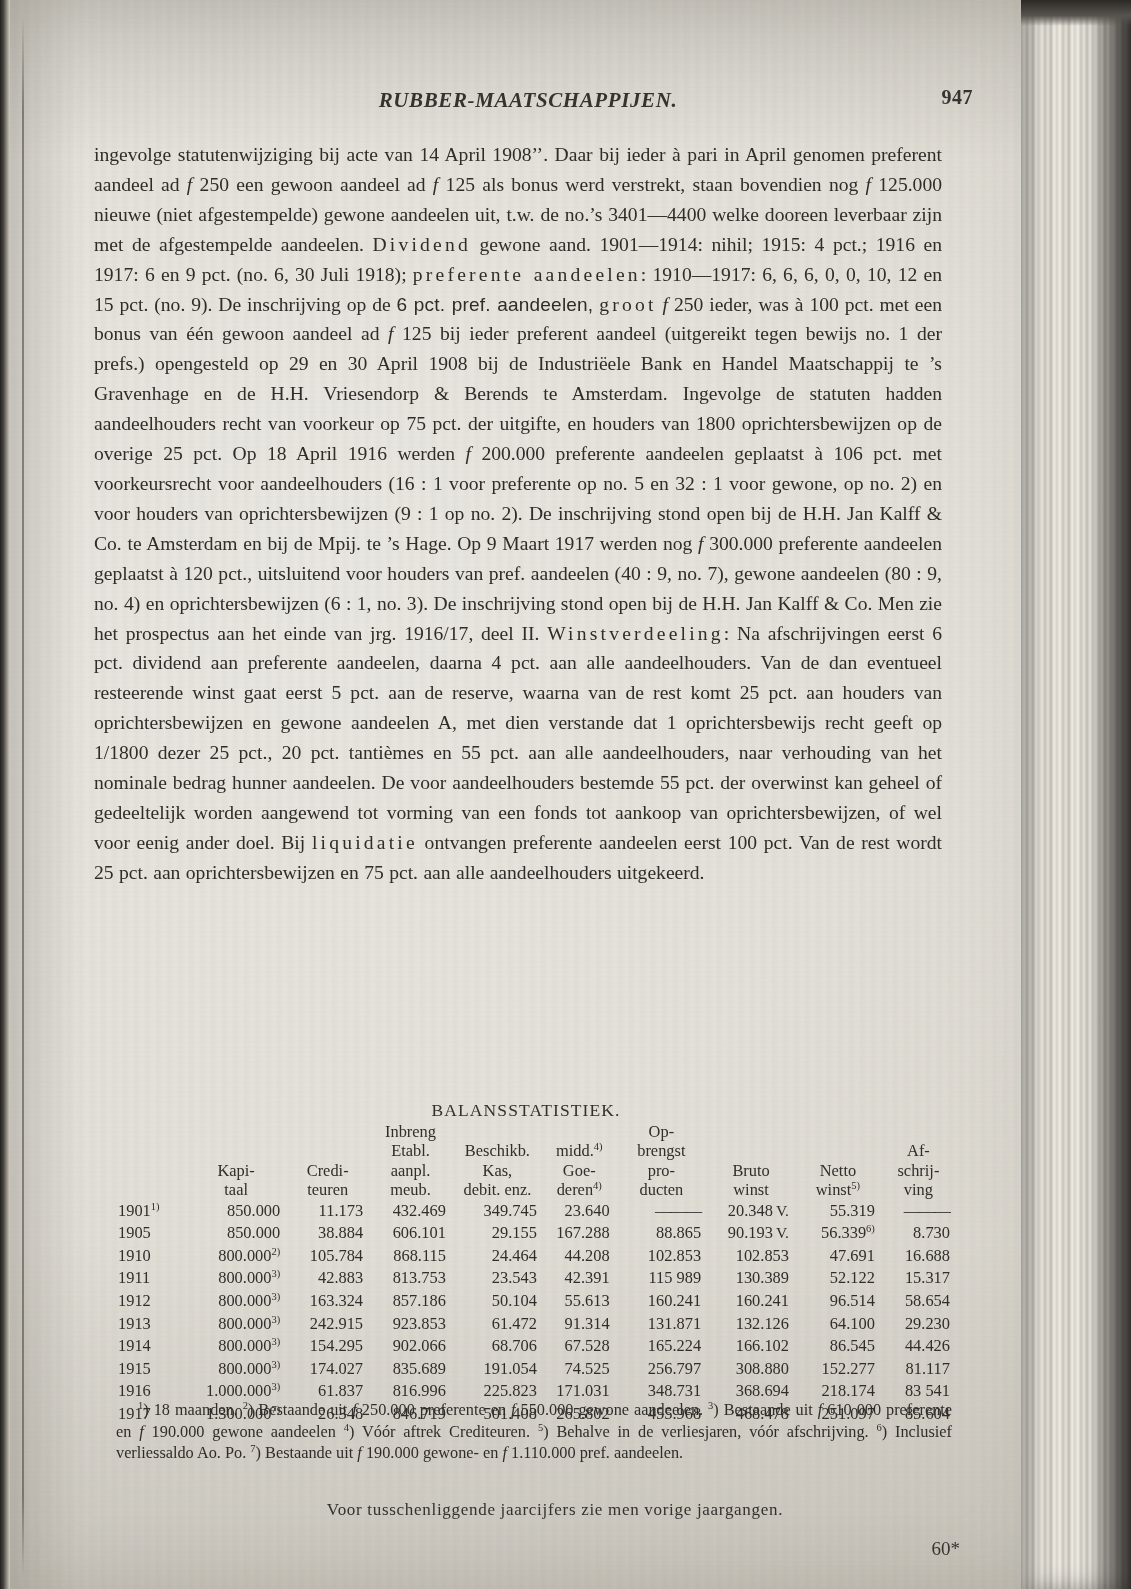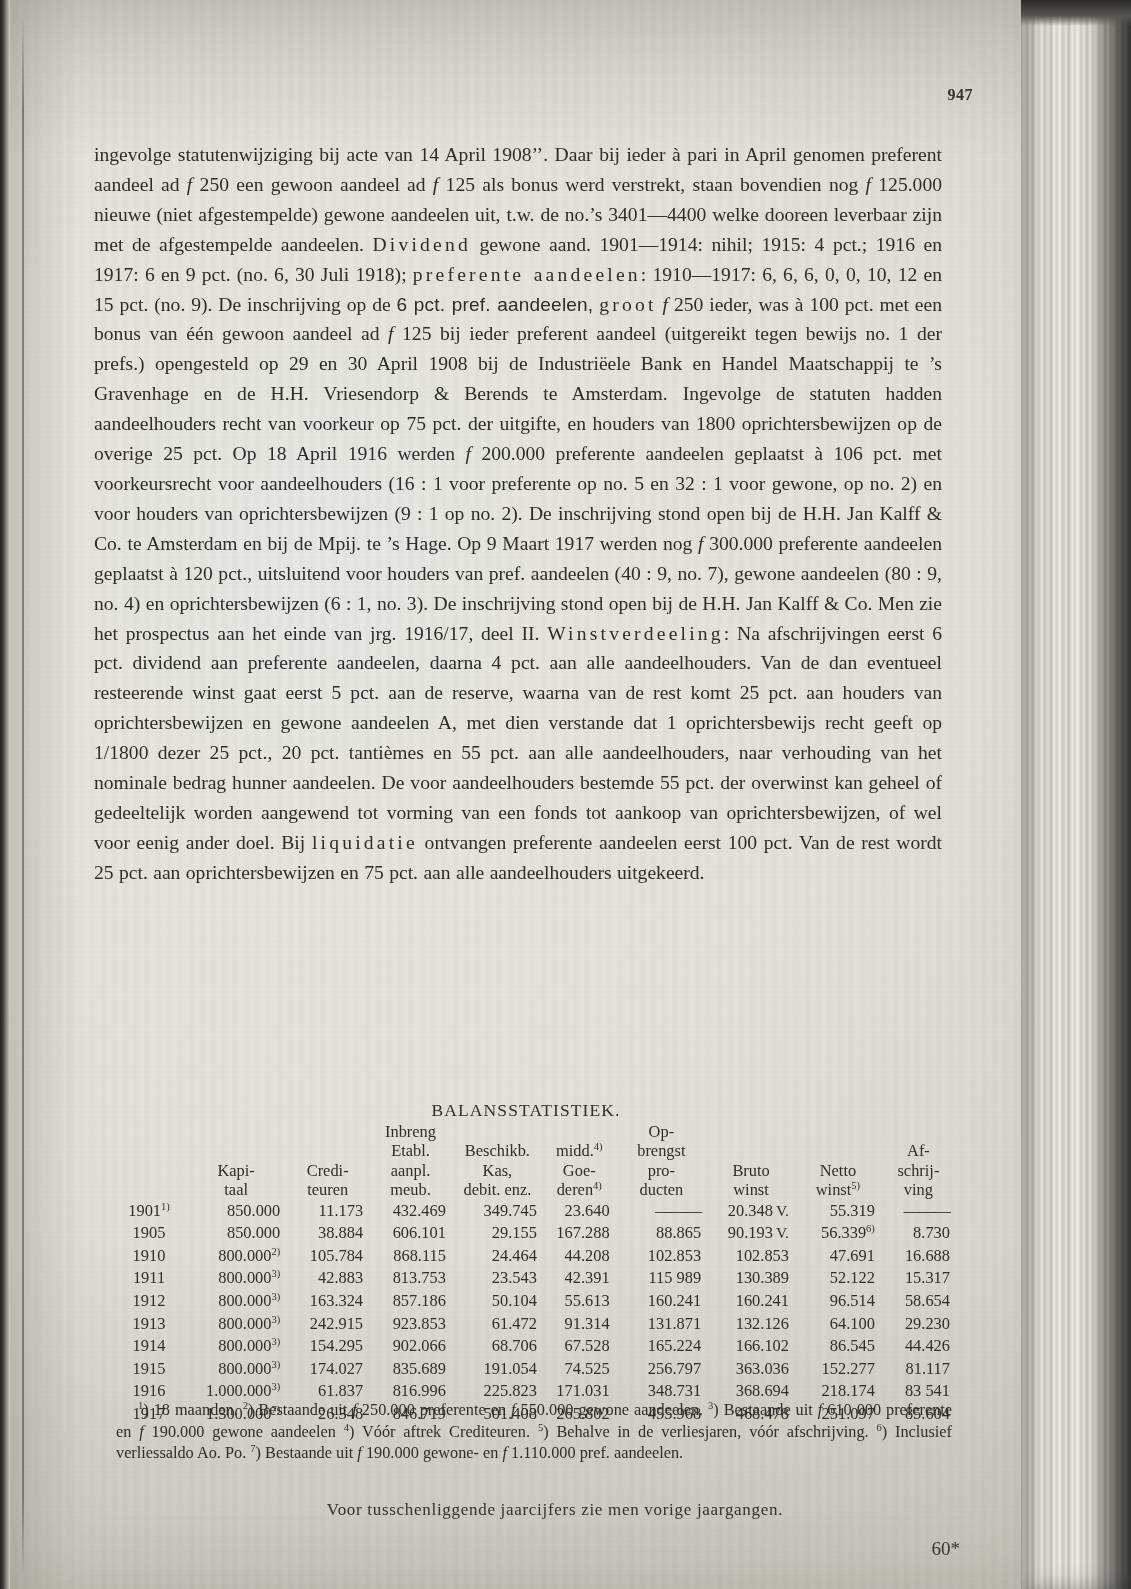--- a/index.html
+++ b/index.html
@@ -120,21 +120,21 @@
     font-family: "Liberation Serif", serif;
     font-style: italic;
     font-weight: bold;
     font-size: 21px;
     letter-spacing: .6px;
     color: #33302c;
   }
   .folio {
     position: absolute;
     right: 75px; top: 86px;
-    font-size: 16px;
+    font-size: 20px;
     font-weight: bold;
     letter-spacing: .5px;
     color: #35322e;
   }
 
   .body-text {
     position: absolute;
     left: 86px;
     top: 140px;
     width: 848px;
@@ -184,21 +184,21 @@
   table.stats thead th.c-cred { width: 92px; }
   table.stats thead th.c-etab { width: 92px; }
   table.stats thead th.c-kas  { width: 100px; }
   table.stats thead th.c-goed { width: 78px; }
   table.stats thead th.c-prod { width: 104px; }
   table.stats thead th.c-brut { width: 96px; }
   table.stats thead th.c-nett { width: 96px; }
   table.stats thead th.c-afs  { width: 84px; }
 
   table.stats tbody td { text-align: right; padding-right: 6px; line-height: 22.6px; }
-  table.stats tbody td.year { text-align: center; padding-left: 2px; }
+  table.stats tbody td.year { text-align: left; padding-left: 2px; }
   sup { font-size: 10.5px; vertical-align: super; line-height: 0; }
   .vmark { font-size: 15.5px; padding-left: 3px; }
   .dash { letter-spacing: -1px; }
 
   .footnotes {
     position: absolute;
     left: 108px;
     top: 1399px;
     width: 836px;
     font-size: 16.3px;
@@ -233,20 +233,23 @@
 
 <div id="scan">
   <div class="backdrop"></div>
 
   <div class="page">
     <div class="page-shade"></div>
     <div class="page-noise"></div>
 
     <div class="content">
 
+      <div class="running-head">
+        <span class="title">RUBBER-MAATSCHAPPIJEN.</span>
+      </div>
       <div class="folio">947</div>
 
       <div class="body-text">
         <p>ingevolge statutenwijziging  bij acte van 14 April 1908’’. Daar bij ieder à pari in April genomen preferent aandeel ad <i>f</i> 250 een gewoon aandeel ad <i>f</i> 125 als bonus werd verstrekt, staan bovendien nog <i>f</i> 125.000 nieuwe (niet afgestempelde) gewone aandeelen uit, t.w. de no.’s 3401—4400 welke dooreen leverbaar zijn met de afgestempelde aandeelen. <span class="sp">Dividend</span> gewone aand. 1901—1914: nihil; 1915: 4 pct.; 1916 en 1917: 6 en 9 pct. (no. 6, 30 Juli 1918); <span class="sp">preferente aandeelen</span>: 1910—1917: 6, 6, 6, 0, 0, 10, 12 en 15 pct. (no. 9). De inschrijving op de <span class="bold">6 pct. pref. aandeelen,</span> <span class="sp">groot</span> <i>f</i> 250 ieder, was à 100 pct. met een bonus van één gewoon aandeel ad <i>f</i> 125 bij ieder preferent aandeel (uitgereikt tegen bewijs no. 1 der prefs.) opengesteld op 29 en 30 April 1908 bij de Industriëele Bank en Handel Maatschappij te ’s Gravenhage en de H.H. Vriesendorp &amp; Berends te Amsterdam. Ingevolge de statuten hadden aandeelhouders recht van voorkeur op 75 pct. der uitgifte, en houders van 1800 oprichtersbewijzen op de overige 25 pct. Op 18 April 1916 werden <i>f</i> 200.000 preferente aandeelen geplaatst à 106 pct. met voorkeursrecht voor aandeelhouders (16 : 1 voor preferente op no. 5 en 32 : 1 voor gewone, op no. 2) en voor houders van oprichtersbewijzen (9 : 1 op no. 2). De inschrijving stond open bij de H.H. Jan Kalff &amp; Co. te Amsterdam en bij de Mpij. te ’s Hage. Op 9 Maart 1917 werden nog <i>f</i> 300.000 preferente aandeelen geplaatst à 120 pct., uitsluitend voor houders van pref. aandeelen (40 : 9, no. 7), gewone aandeelen (80 : 9, no. 4) en oprichtersbewijzen (6 : 1, no. 3). De inschrijving stond open bij de H.H. Jan Kalff &amp; Co. Men zie het prospectus aan het einde van jrg. 1916/17, deel II. <span class="sp">Winstverdeeling</span>: Na afschrijvingen eerst 6 pct. dividend aan preferente aandeelen, daarna 4 pct. aan alle aandeelhouders. Van de dan eventueel resteerende winst gaat eerst 5 pct. aan de reserve, waarna van de rest komt 25 pct. aan houders van oprichtersbewijzen en gewone aandeelen A, met dien verstande dat 1 oprichtersbewijs recht geeft op 1/1800 dezer 25 pct., 20 pct. tantièmes en 55 pct. aan alle aandeelhouders, naar verhouding van het nominale bedrag hunner aandeelen. De voor aandeelhouders bestemde 55 pct. der overwinst kan geheel of gedeeltelijk worden aangewend tot vorming van een fonds tot aankoop van oprichtersbewijzen, of wel voor eenig ander doel. Bij <span class="sp">liquidatie</span> ontvangen preferente aandeelen eerst 100 pct. Van de rest wordt 25 pct. aan oprichtersbewijzen en 75 pct. aan alle aandeelhouders uitgekeerd.</p>
       </div>
 
       <div class="tbl-title">
         <span>BALANSSTATISTIEK.</span>
       </div>
 
@@ -401,21 +404,21 @@
               <td>44.426</td>
             </tr>
             <tr>
               <td class="year">1915</td>
               <td>800.000<sup>3)</sup></td>
               <td>174.027</td>
               <td>835.689</td>
               <td>191.054</td>
               <td>74.525</td>
               <td>256.797</td>
-              <td>363.036</td>
+              <td>308.880</td>
               <td>152.277</td>
               <td>81.117</td>
             </tr>
             <tr>
               <td class="year">1916</td>
               <td>1.000.000<sup>3)</sup></td>
               <td>61.837</td>
               <td>816.996</td>
               <td>225.823</td>
               <td>171.031</td>

